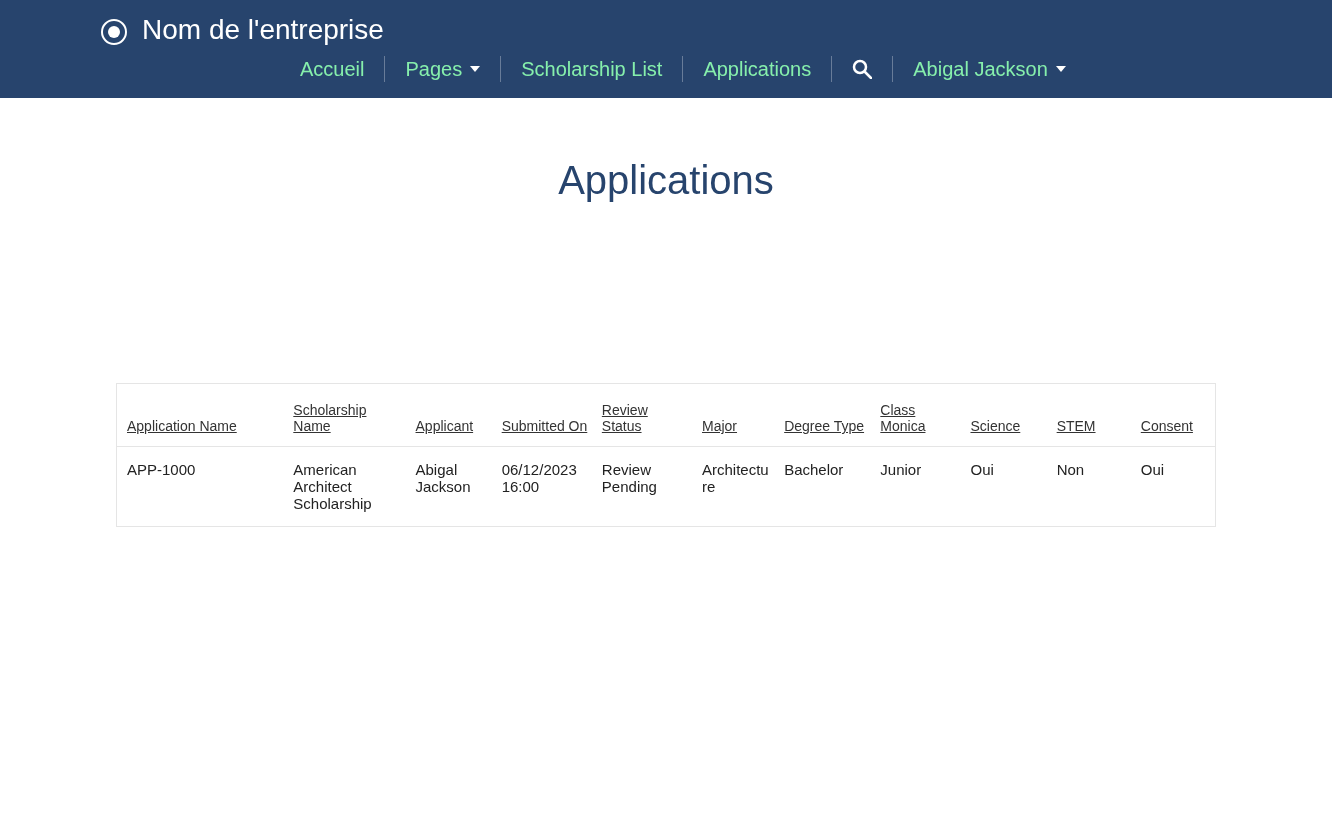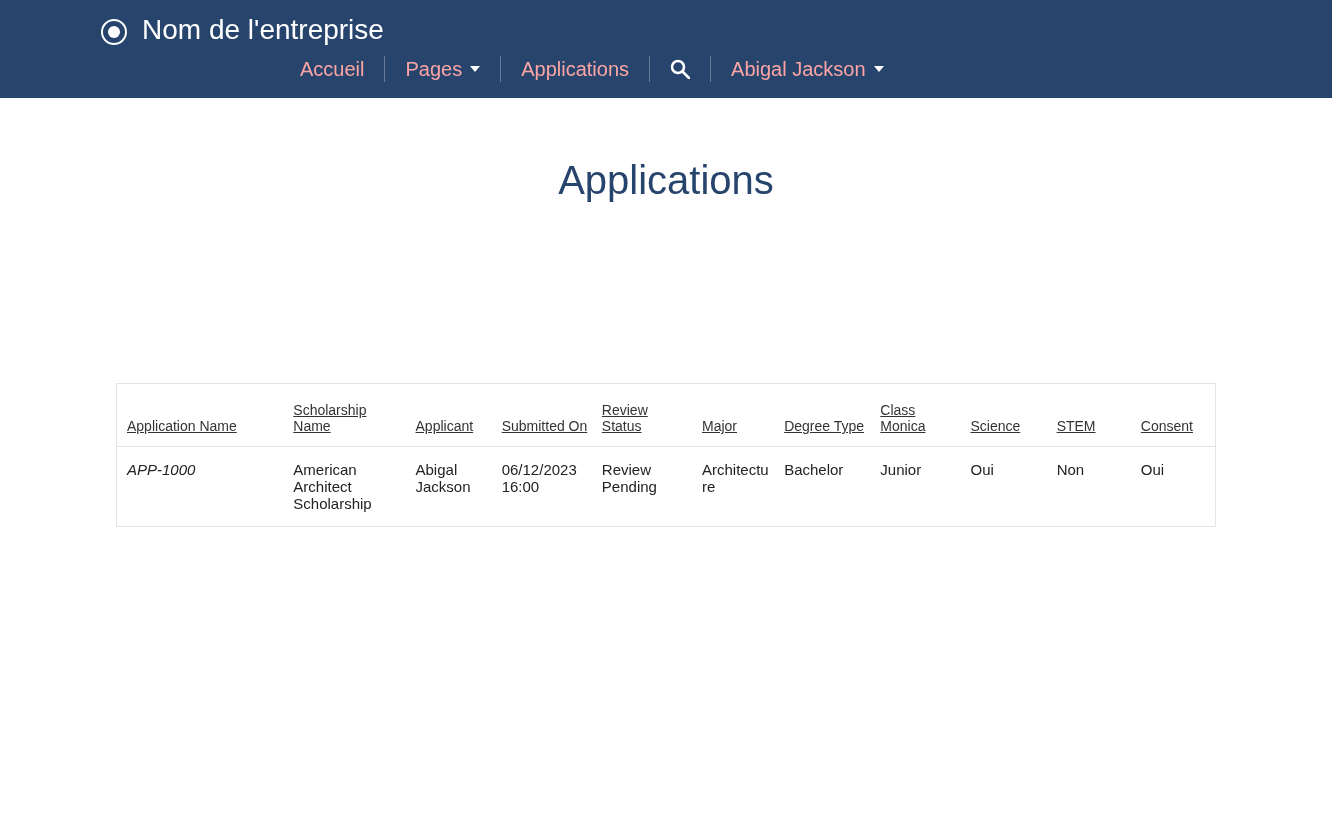--- a/index.html
+++ b/index.html
@@ -32,21 +32,21 @@
     color: #ffffff;
   }
   .navbar {
     display: flex;
     align-items: center;
     justify-content: flex-start;
     padding: 0 0 16px 0;
     margin-left: 280px;
   }
   .nav-item {
-    color: #fca5a5;
+    color: #86efac;
     font-size: 20px;
     padding: 0 20px;
     border-right: 1px solid rgba(255,255,255,0.3);
     display: flex;
     align-items: center;
     height: 26px;
     cursor: pointer;
     white-space: nowrap;
   }
   .nav-item:last-child { border-right: none; }
@@ -90,21 +90,21 @@
   }
   thead th:first-child { padding-left: 10px; }
   tbody td {
     font-size: 15px;
     color: #222;
     vertical-align: top;
     padding: 14px 6px;
     border-top: 1px solid #e5e5e5;
     word-wrap: break-word;
   }
-  tbody td:first-child { padding-left: 10px; font-style: italic; }
+  tbody td:first-child { padding-left: 10px; }
   col.c-app   { width: 170px; }
   col.c-sch   { width: 122px; }
   col.c-apl   { width: 86px; }
   col.c-sub   { width: 100px; }
   col.c-rev   { width: 100px; }
   col.c-maj   { width: 82px; }
   col.c-deg   { width: 96px; }
   col.c-cls   { width: 90px; }
   col.c-ful   { width: 86px; }
   col.c-stm   { width: 84px; }
@@ -123,20 +123,23 @@
     </span>
     <span class="brand">Nom de l'entreprise</span>
   </div>
   <div class="navbar">
     <div class="nav-item">
       <span>Accueil</span>
     </div>
     <div class="nav-item">
       <span>Pages</span>
       <span class="caret"></span>
+    </div>
+    <div class="nav-item">
+      <span>Scholarship List</span>
     </div>
     <div class="nav-item">
       <span>Applications</span>
     </div>
     <div class="nav-item nav-search">
       <span>
         <svg width="20" height="20" viewBox="0 0 20 20">
           <circle cx="8" cy="8" r="6" fill="none" stroke="#ffffff" stroke-width="2.5"></circle>
           <line x1="13" y1="13" x2="19" y2="19" stroke="#ffffff" stroke-width="2.5" stroke-linecap="round"></line>
         </svg>

